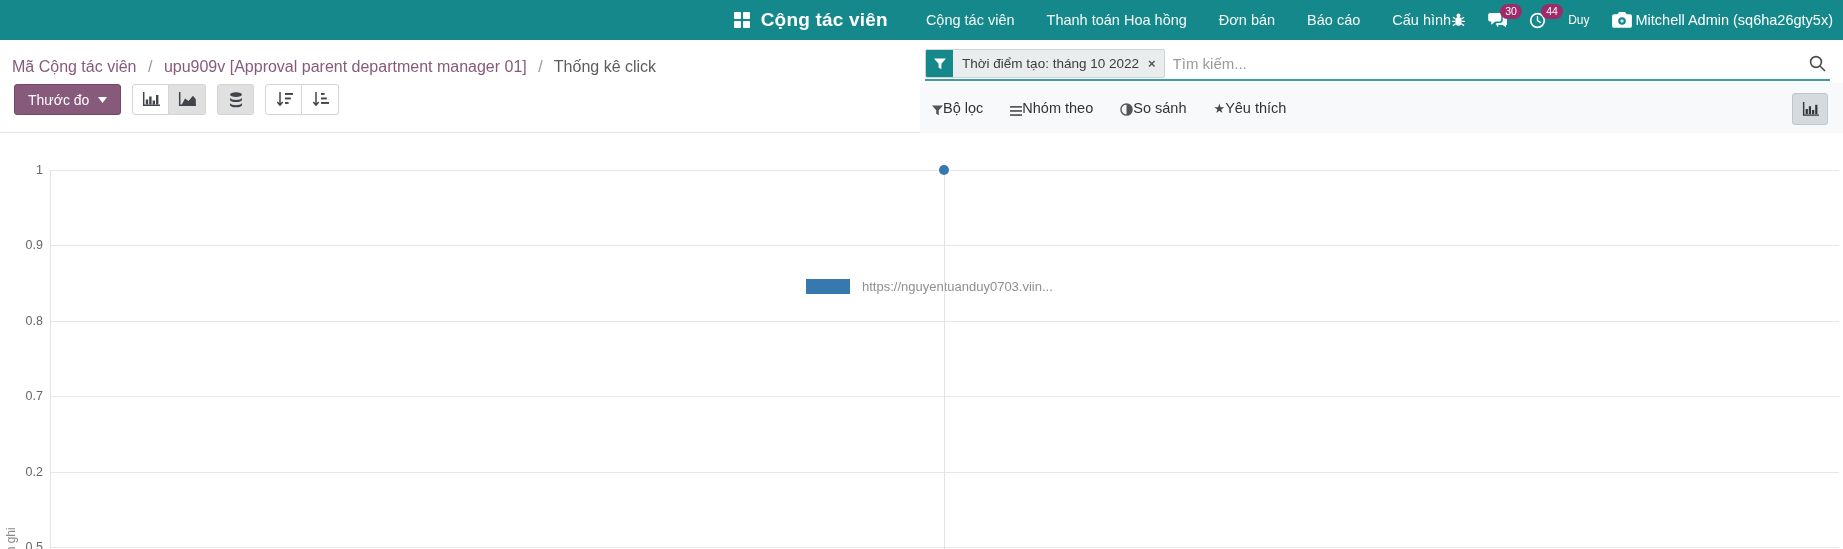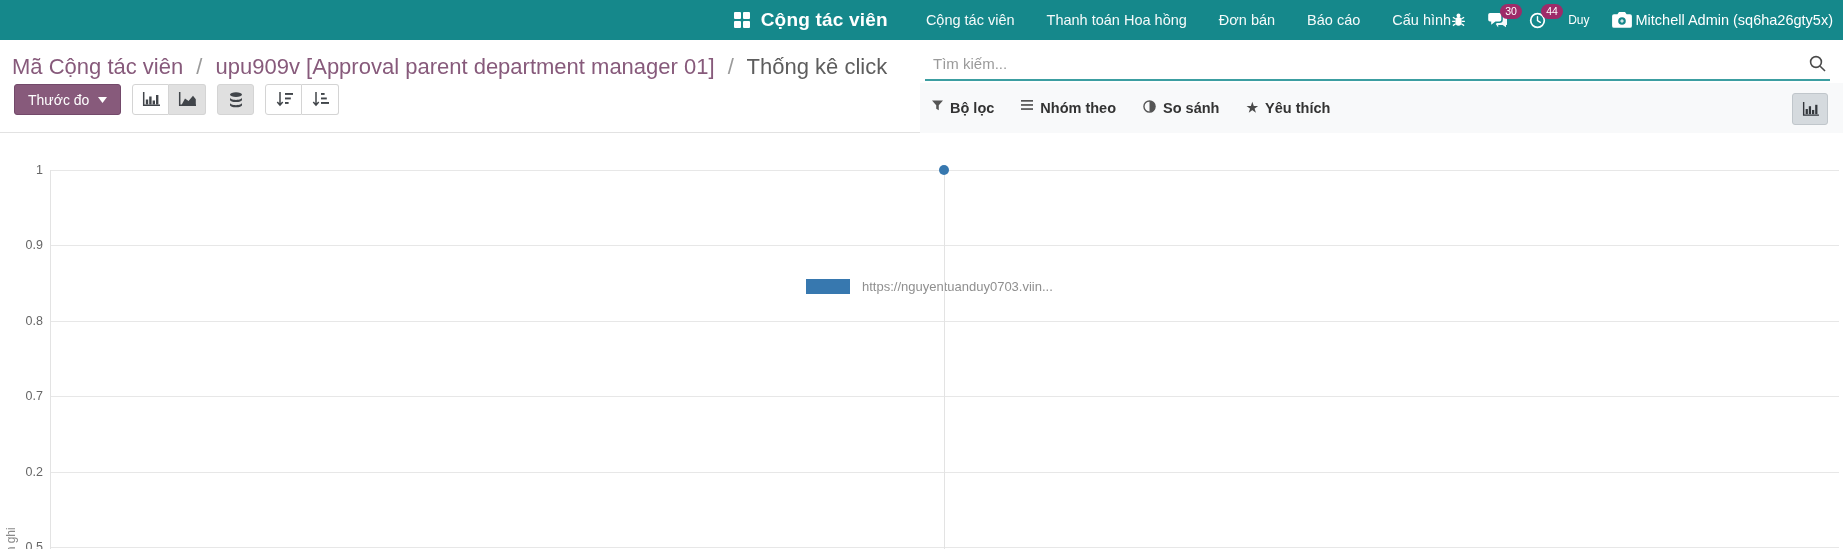--- a/index.html
+++ b/index.html
@@ -18,21 +18,21 @@
   .nav-icon{position:relative;display:flex;align-items:center;cursor:pointer;color:#fff;}
   .badge{position:absolute;top:-8px;left:12px;background:#9E2B69;color:#fff;font-size:10.5px;
          line-height:13px;padding:1px 5px;border-radius:9px;font-weight:normal;}
   .user-short{font-size:12px;cursor:pointer;}
   .user-menu{display:flex;align-items:center;gap:4px;cursor:pointer;}
   .user-name{font-size:14.5px;white-space:nowrap;}
 
   
   .control-panel{position:absolute;left:0;top:40px;width:100%;height:93px;background:#fff;
                  border-bottom:1px solid #e2e2e2;box-sizing:border-box;}
-  .breadcrumb{position:absolute;left:12px;top:12px;height:30px;line-height:30px;font-size:22px;white-space:nowrap;}
+  .breadcrumb{position:absolute;left:12px;top:12px;height:30px;line-height:30px;font-size:16px;white-space:nowrap;}
   .bc-link{color:#875A7B;text-decoration:none;cursor:pointer;}
   .bc-sep{color:#9a9a9a;margin:0 7px;}
   .bc-current{color:#5d5d5d;}
 
   .searchview{position:absolute;left:925px;top:8px;width:905px;height:33px;
               border-bottom:2px solid #3C9EA1;display:flex;align-items:center;box-sizing:border-box;}
   .facet{display:flex;align-items:stretch;height:27px;border:1px solid #ccd4d4;border-radius:2px;
          overflow:hidden;background:#e9eded;cursor:pointer;}
   .facet-icon{width:27px;background:#15888B;display:flex;align-items:center;justify-content:center;}
   .facet-label{display:flex;align-items:center;padding:0 7px 0 9px;font-size:13.5px;color:#3c3c3c;white-space:nowrap;}
@@ -51,22 +51,22 @@
   .icon-btn{width:37px;height:31px;background:#fff;border:1px solid #d4d4d4;display:flex;
             align-items:center;justify-content:center;cursor:pointer;color:#41454a;box-sizing:border-box;}
   .btn-group .icon-btn + .icon-btn{border-left:none;}
   .icon-btn.active{background:#e0e0e0;}
   .icon-btn:first-child{border-radius:3px 0 0 3px;}
   .icon-btn:last-child{border-radius:0 3px 3px 0;}
   .icon-btn:only-child{border-radius:3px;}
 
   .filter-panel{position:absolute;left:920px;top:43px;width:923px;height:50px;background:#f8f9fa;
                 display:flex;align-items:center;box-sizing:border-box;padding-left:12px;}
-  .filter-btn{display:flex;align-items:flex-start;gap:7px;margin-right:27px;font-size:14.5px;color:#333;
-              cursor:pointer;white-space:nowrap;font-weight:bold;}
+  .filter-btn{display:flex;align-items:flex-end;margin-right:27px;font-size:14.5px;color:#333;
+              cursor:pointer;white-space:nowrap;}
   .star-glyph{color:#4a4a4a;font-size:13px;}
   .view-switcher{position:absolute;right:15px;top:10px;width:34px;height:30px;background:#d5dade;
                  border:1px solid #c0c6cb;border-radius:3px;display:flex;align-items:center;
                  justify-content:center;cursor:pointer;color:#33373c;}
 
   
   .chart{position:absolute;left:0;top:133px;width:1843px;height:416px;background:#fff;}
   .legend{position:absolute;left:806px;top:146px;display:flex;align-items:flex-start;gap:12px;cursor:pointer;}
   .legend-swatch{width:44px;height:15px;background:#3778AF;}
   .legend-label{font-size:13px;color:#8f8f8f;white-space:nowrap;}
@@ -140,20 +140,29 @@
 
     <div class="breadcrumb">
       <span class="bc-link">Mã Cộng tác viên</span>
       <span class="bc-sep">/</span>
       <span class="bc-link">upu909v [Approval parent department manager 01]</span>
       <span class="bc-sep">/</span>
       <span class="bc-current">Thống kê click</span>
     </div>
 
     <div class="searchview">
+      <div class="facet">
+        <span class="facet-icon">
+          <svg width="12" height="12" viewBox="0 0 12 12">
+              <path fill="#fff" d="M0 .5h12L7.4 5.8v5.4L4.6 9.5V5.8z"></path>
+            </svg>
+        </span>
+        <span class="facet-label">Thời điểm tạo: tháng 10 2022</span>
+        <span class="facet-remove">×</span>
+      </div>
       <input class="search-input" type="text" placeholder="Tìm kiếm..." style="">
       <span class="magnifier-btn">
         <svg width="17" height="17" viewBox="0 0 17 17" fill="none" stroke="#4a4a4a" stroke-width="1.6">
           <circle cx="7" cy="7" r="5.4"></circle>
             <path d="M11.2 11.2L16 16"></path>
         </svg>
       </span>
     </div>
 
     <div class="toolbar-left">

